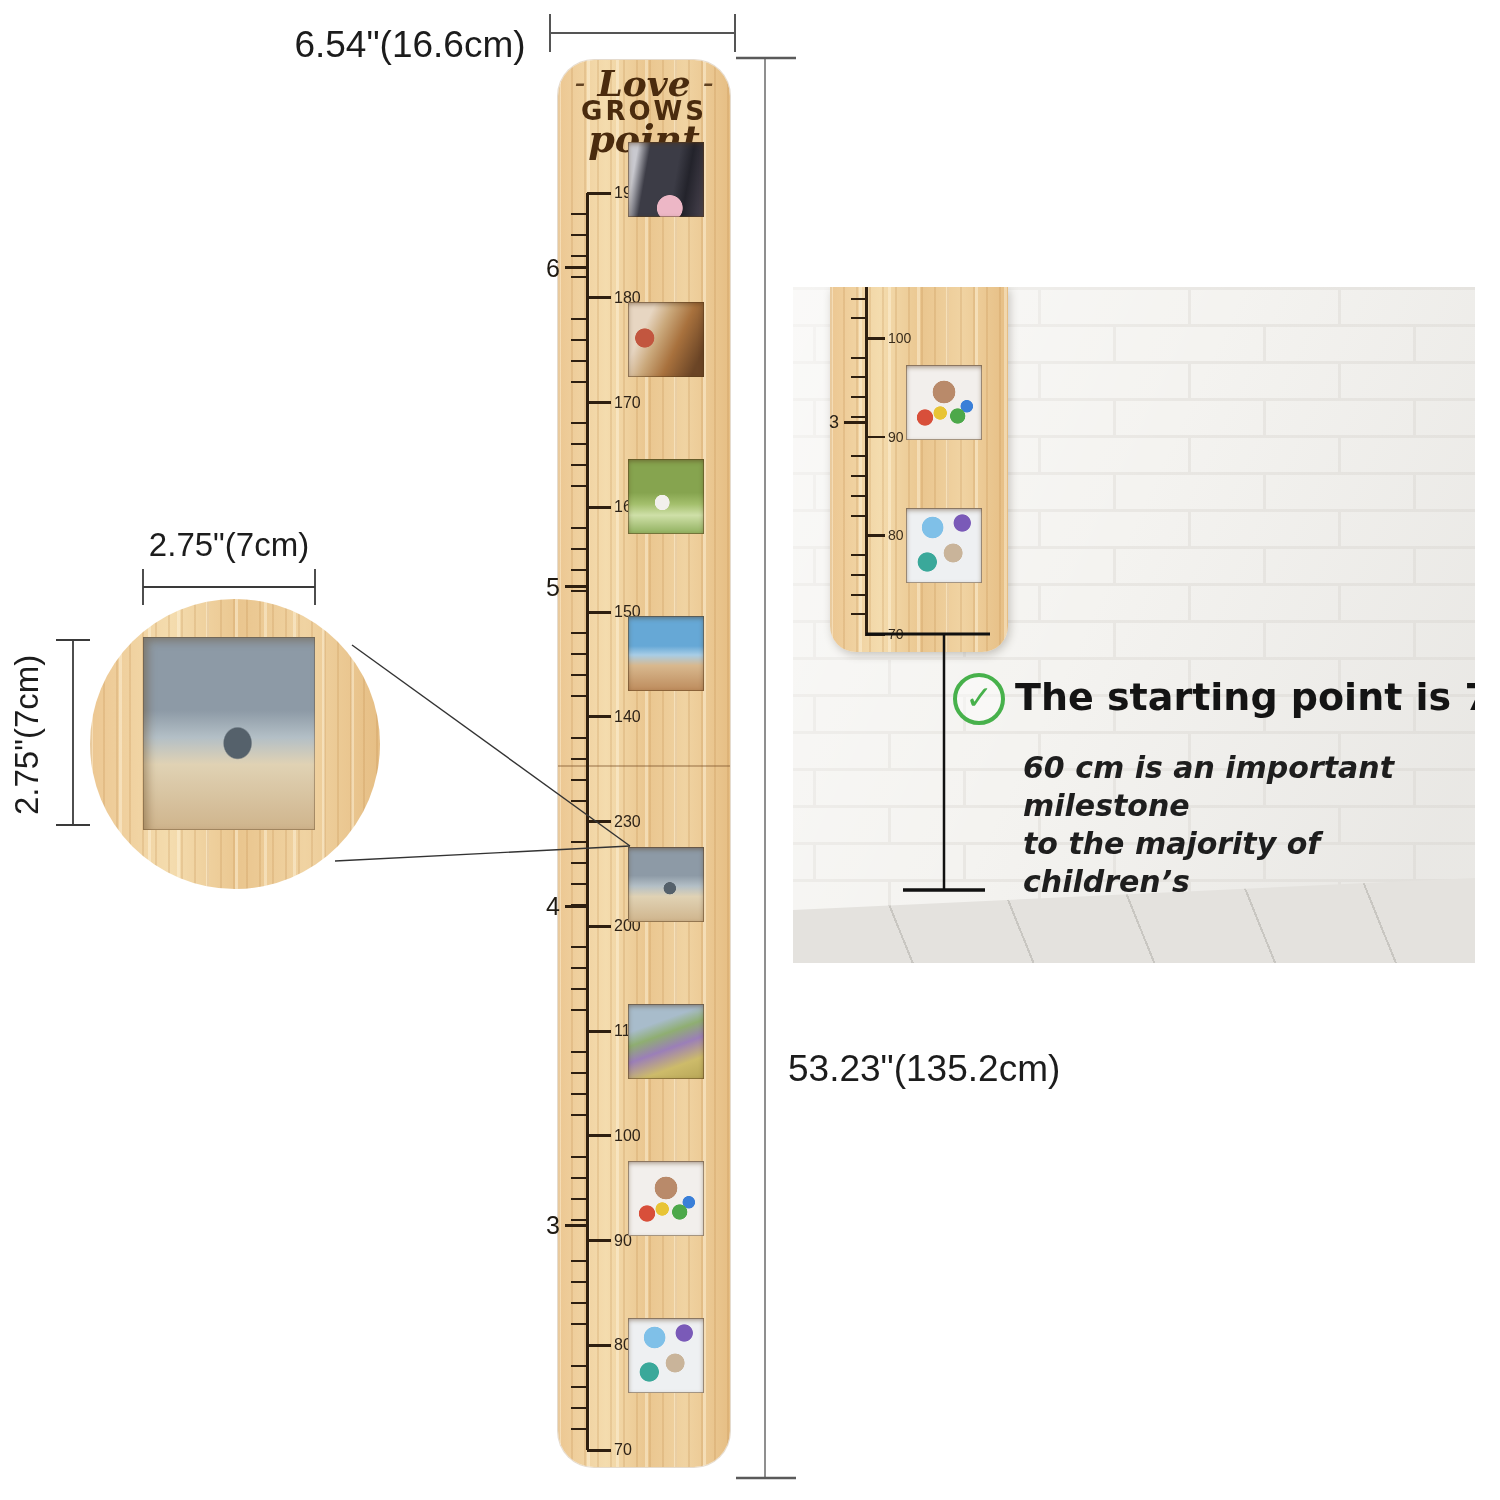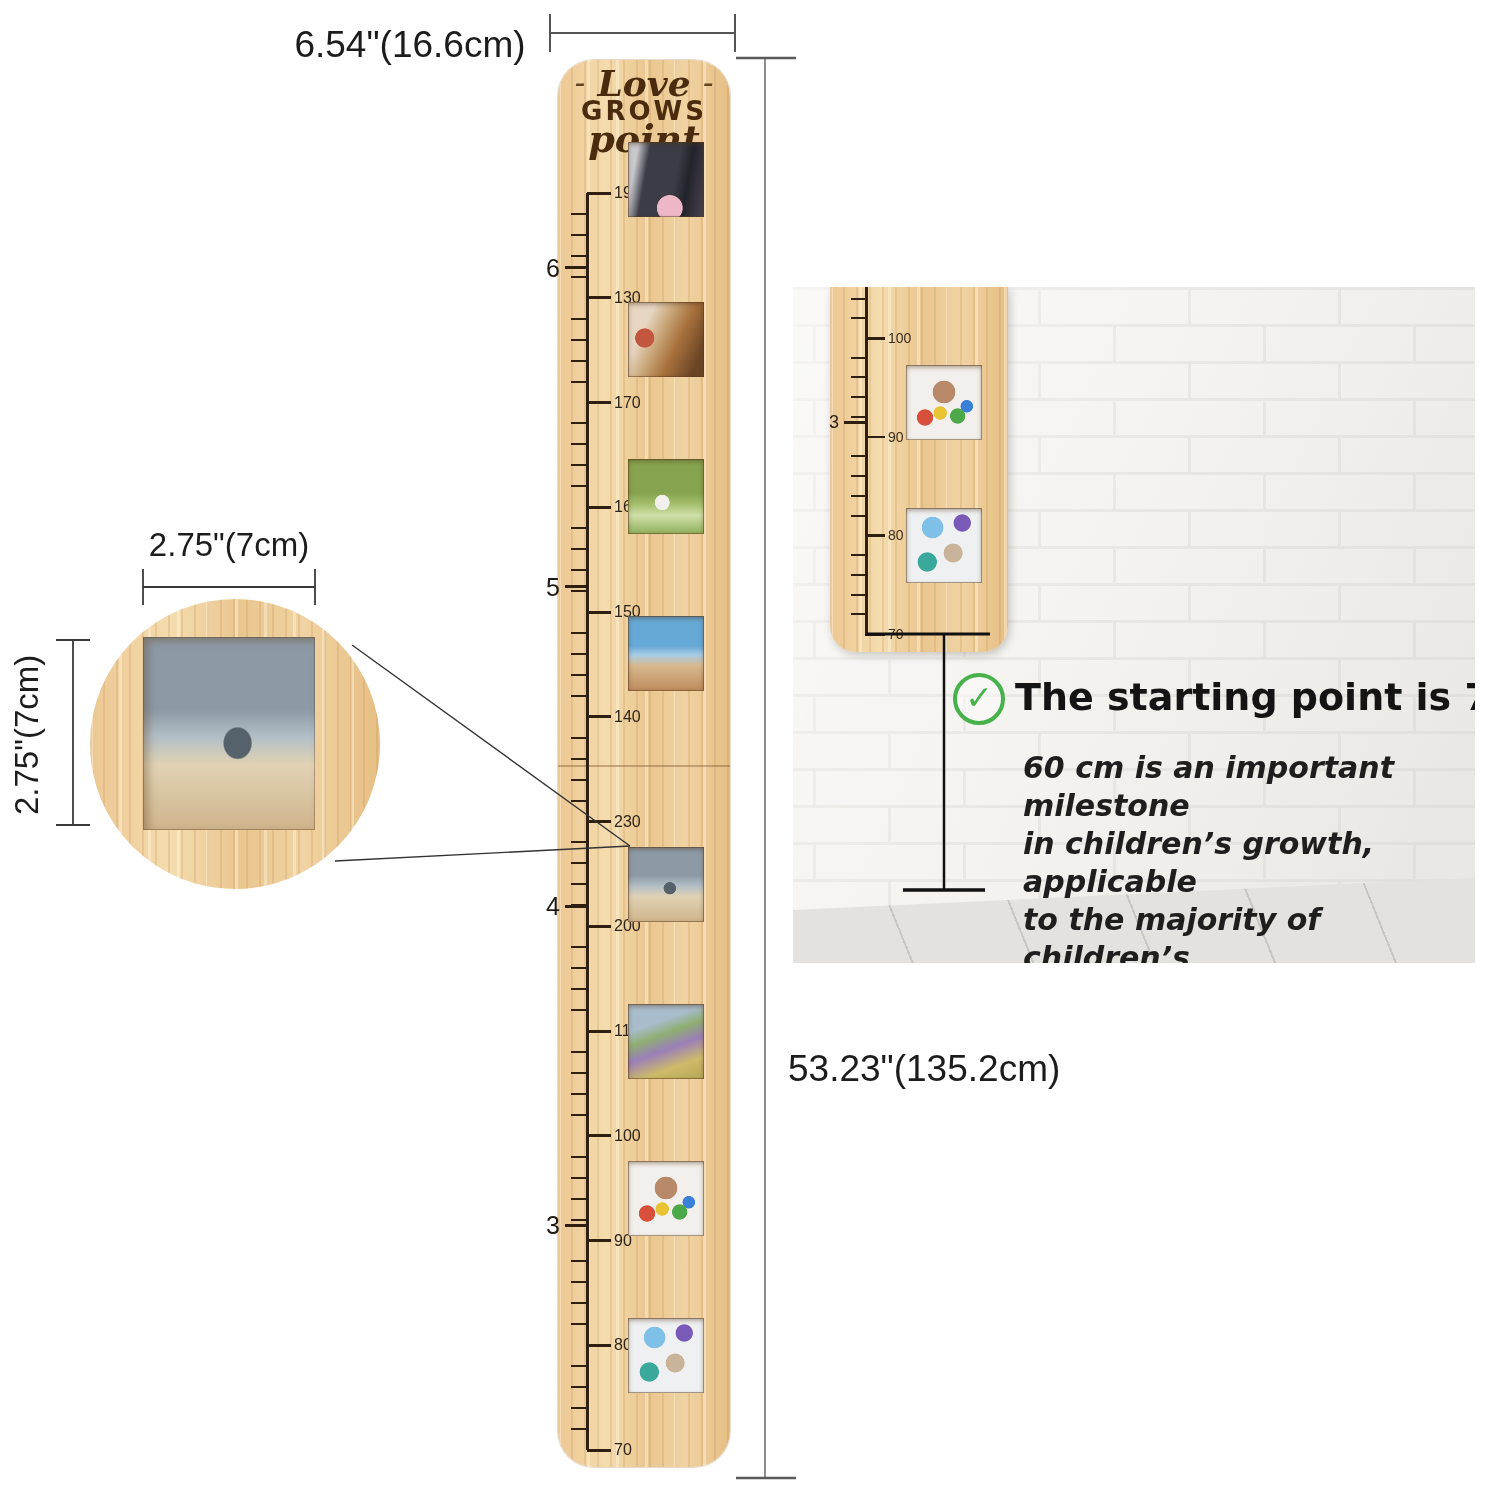--- a/index.html
+++ b/index.html
@@ -164,21 +164,21 @@
       <div class="tick" style="left: 571px; top: 359.6px; width: 16px; height: 2px; position: absolute;"></div>
       <div class="tick" style="left: 571px; top: 338.65px; width: 16px; height: 2px; position: absolute;"></div>
       <div class="tick" style="left: 571px; top: 317.7px; width: 16px; height: 2px; position: absolute;"></div>
       <div class="tick" style="left: 571px; top: 275.8px; width: 16px; height: 2px; position: absolute;"></div>
       <div class="tick" style="left: 571px; top: 254.85px; width: 16px; height: 2px; position: absolute;"></div>
       <div class="tick" style="left: 571px; top: 233.9px; width: 16px; height: 2px; position: absolute;"></div>
       <div class="tick" style="left: 571px; top: 212.95px; width: 16px; height: 2px; position: absolute;"></div>
       <div class="tick" style="left: 587px; top: 191.5px; width: 24px; height: 3px; position: absolute;"></div>
       <div class="cm-label" style="left: 614px; top: 184px; position: absolute;">190</div>
       <div class="tick" style="left: 587px; top: 296.25px; width: 24px; height: 3px; position: absolute;"></div>
-      <div class="cm-label" style="left: 614px; top: 288.75px; position: absolute;">130</div>
+      <div class="cm-label" style="left: 614px; top: 288.75px; position: absolute;">180</div>
       <div class="tick" style="left: 587px; top: 401px; width: 24px; height: 3px; position: absolute;"></div>
       <div class="cm-label" style="left: 614px; top: 393.5px; position: absolute;">170</div>
       <div class="tick" style="left: 587px; top: 505.75px; width: 24px; height: 3px; position: absolute;"></div>
       <div class="cm-label" style="left: 614px; top: 498.25px; position: absolute;">160</div>
       <div class="tick" style="left: 587px; top: 610.5px; width: 24px; height: 3px; position: absolute;"></div>
       <div class="cm-label" style="left: 614px; top: 603px; position: absolute;">150</div>
       <div class="tick" style="left: 587px; top: 715.25px; width: 24px; height: 3px; position: absolute;"></div>
       <div class="cm-label" style="left: 614px; top: 707.75px; position: absolute;">140</div>
       <div class="tick" style="left: 587px; top: 820px; width: 24px; height: 3px; position: absolute;"></div>
       <div class="cm-label" style="left: 614px; top: 812.5px; position: absolute;">230</div>
@@ -356,21 +356,20 @@
         <div class="p-ft-label" style="left: 26px; top: 125.487px; width: 20px; position: absolute;">3</div>
       </div>
     <div id="panel-photos">
         <div class="photo painted-hands-photo" style="left: 113px; top: 77.655px; width: 76px; height: 75px; position: absolute;"></div>
         <div class="photo baby-birthday-photo" style="left: 113px; top: 220.77px; width: 76px; height: 75px; position: absolute;"></div>
       </div>
     <div class="check-circle">✓</div>
     <div class="panel-headline">The starting point is 70 cm.</div>
     <div class="panel-body" id="panel-body">
         <div>60 cm is an important milestone</div>
-        <div>in children’s growth, applicable</div>
         <div>to the majority of children’s</div>
       </div>
   </div>
 
   <svg class="overlay-svg" width="1500" height="1500">
 
     <g stroke="#555" stroke-width="2">
       <line x1="550" y1="33" x2="735" y2="33"></line>
       <line x1="550" y1="14" x2="550" y2="52"></line>
       <line x1="735" y1="14" x2="735" y2="52"></line>

